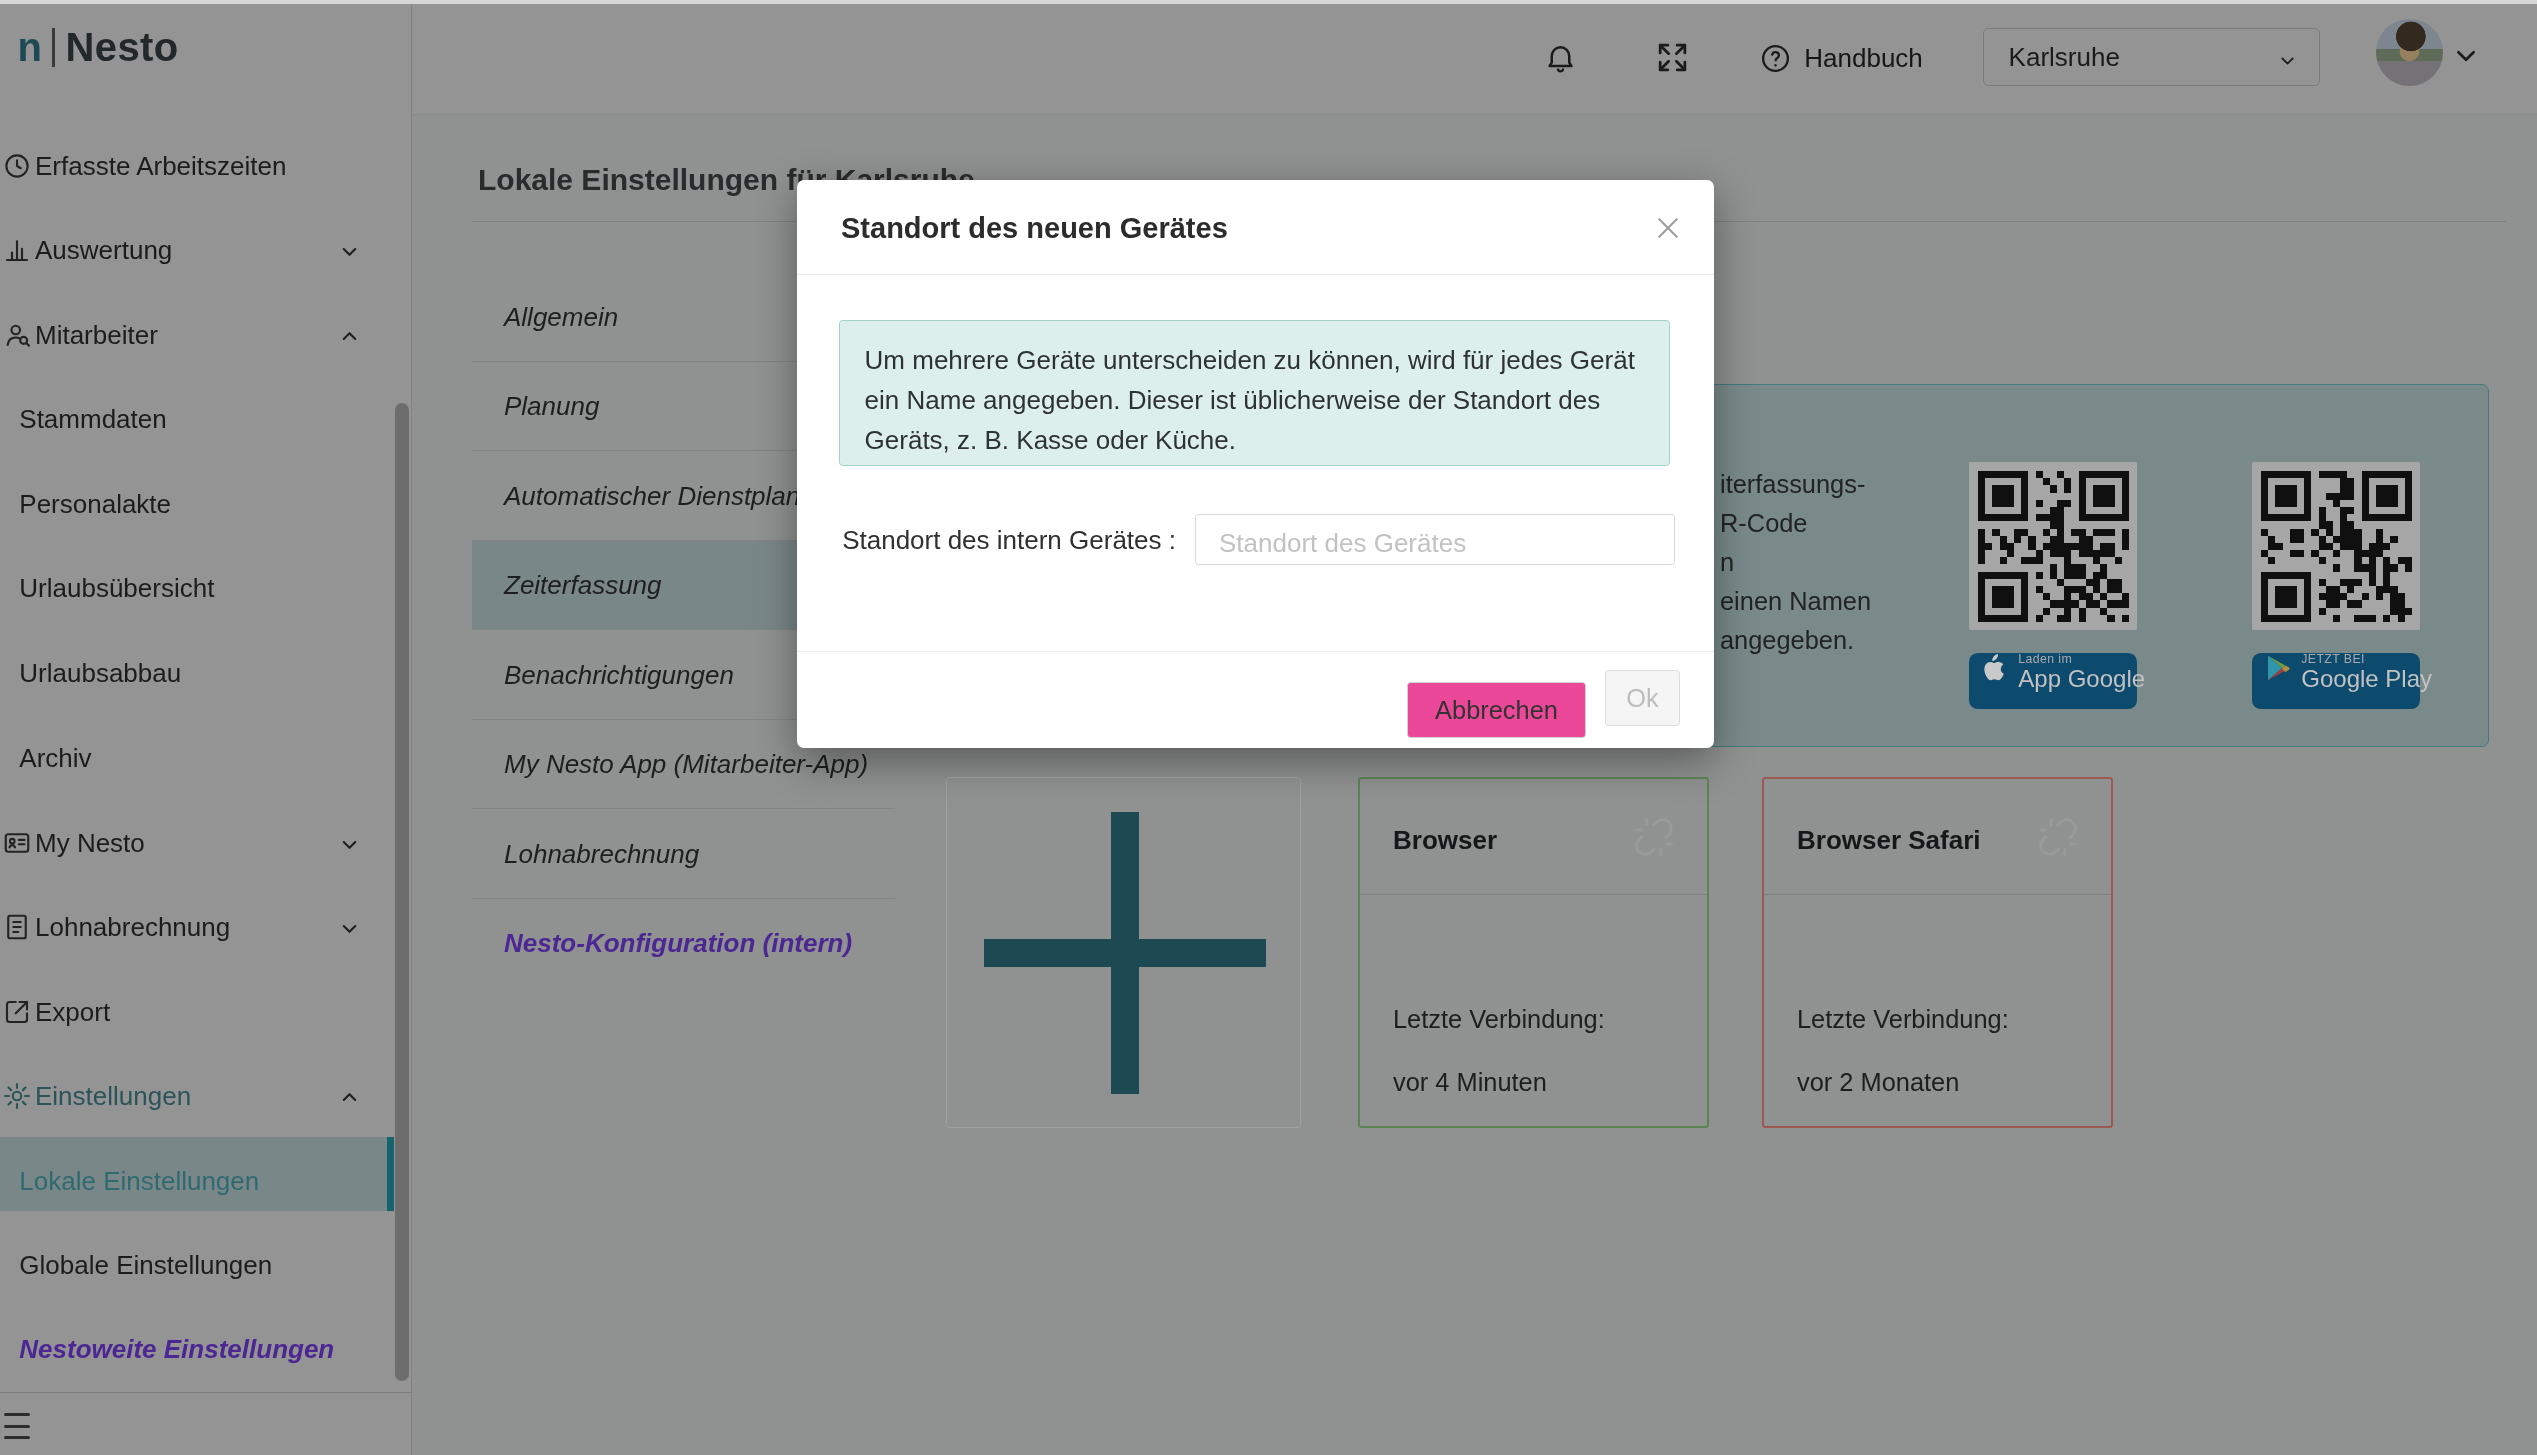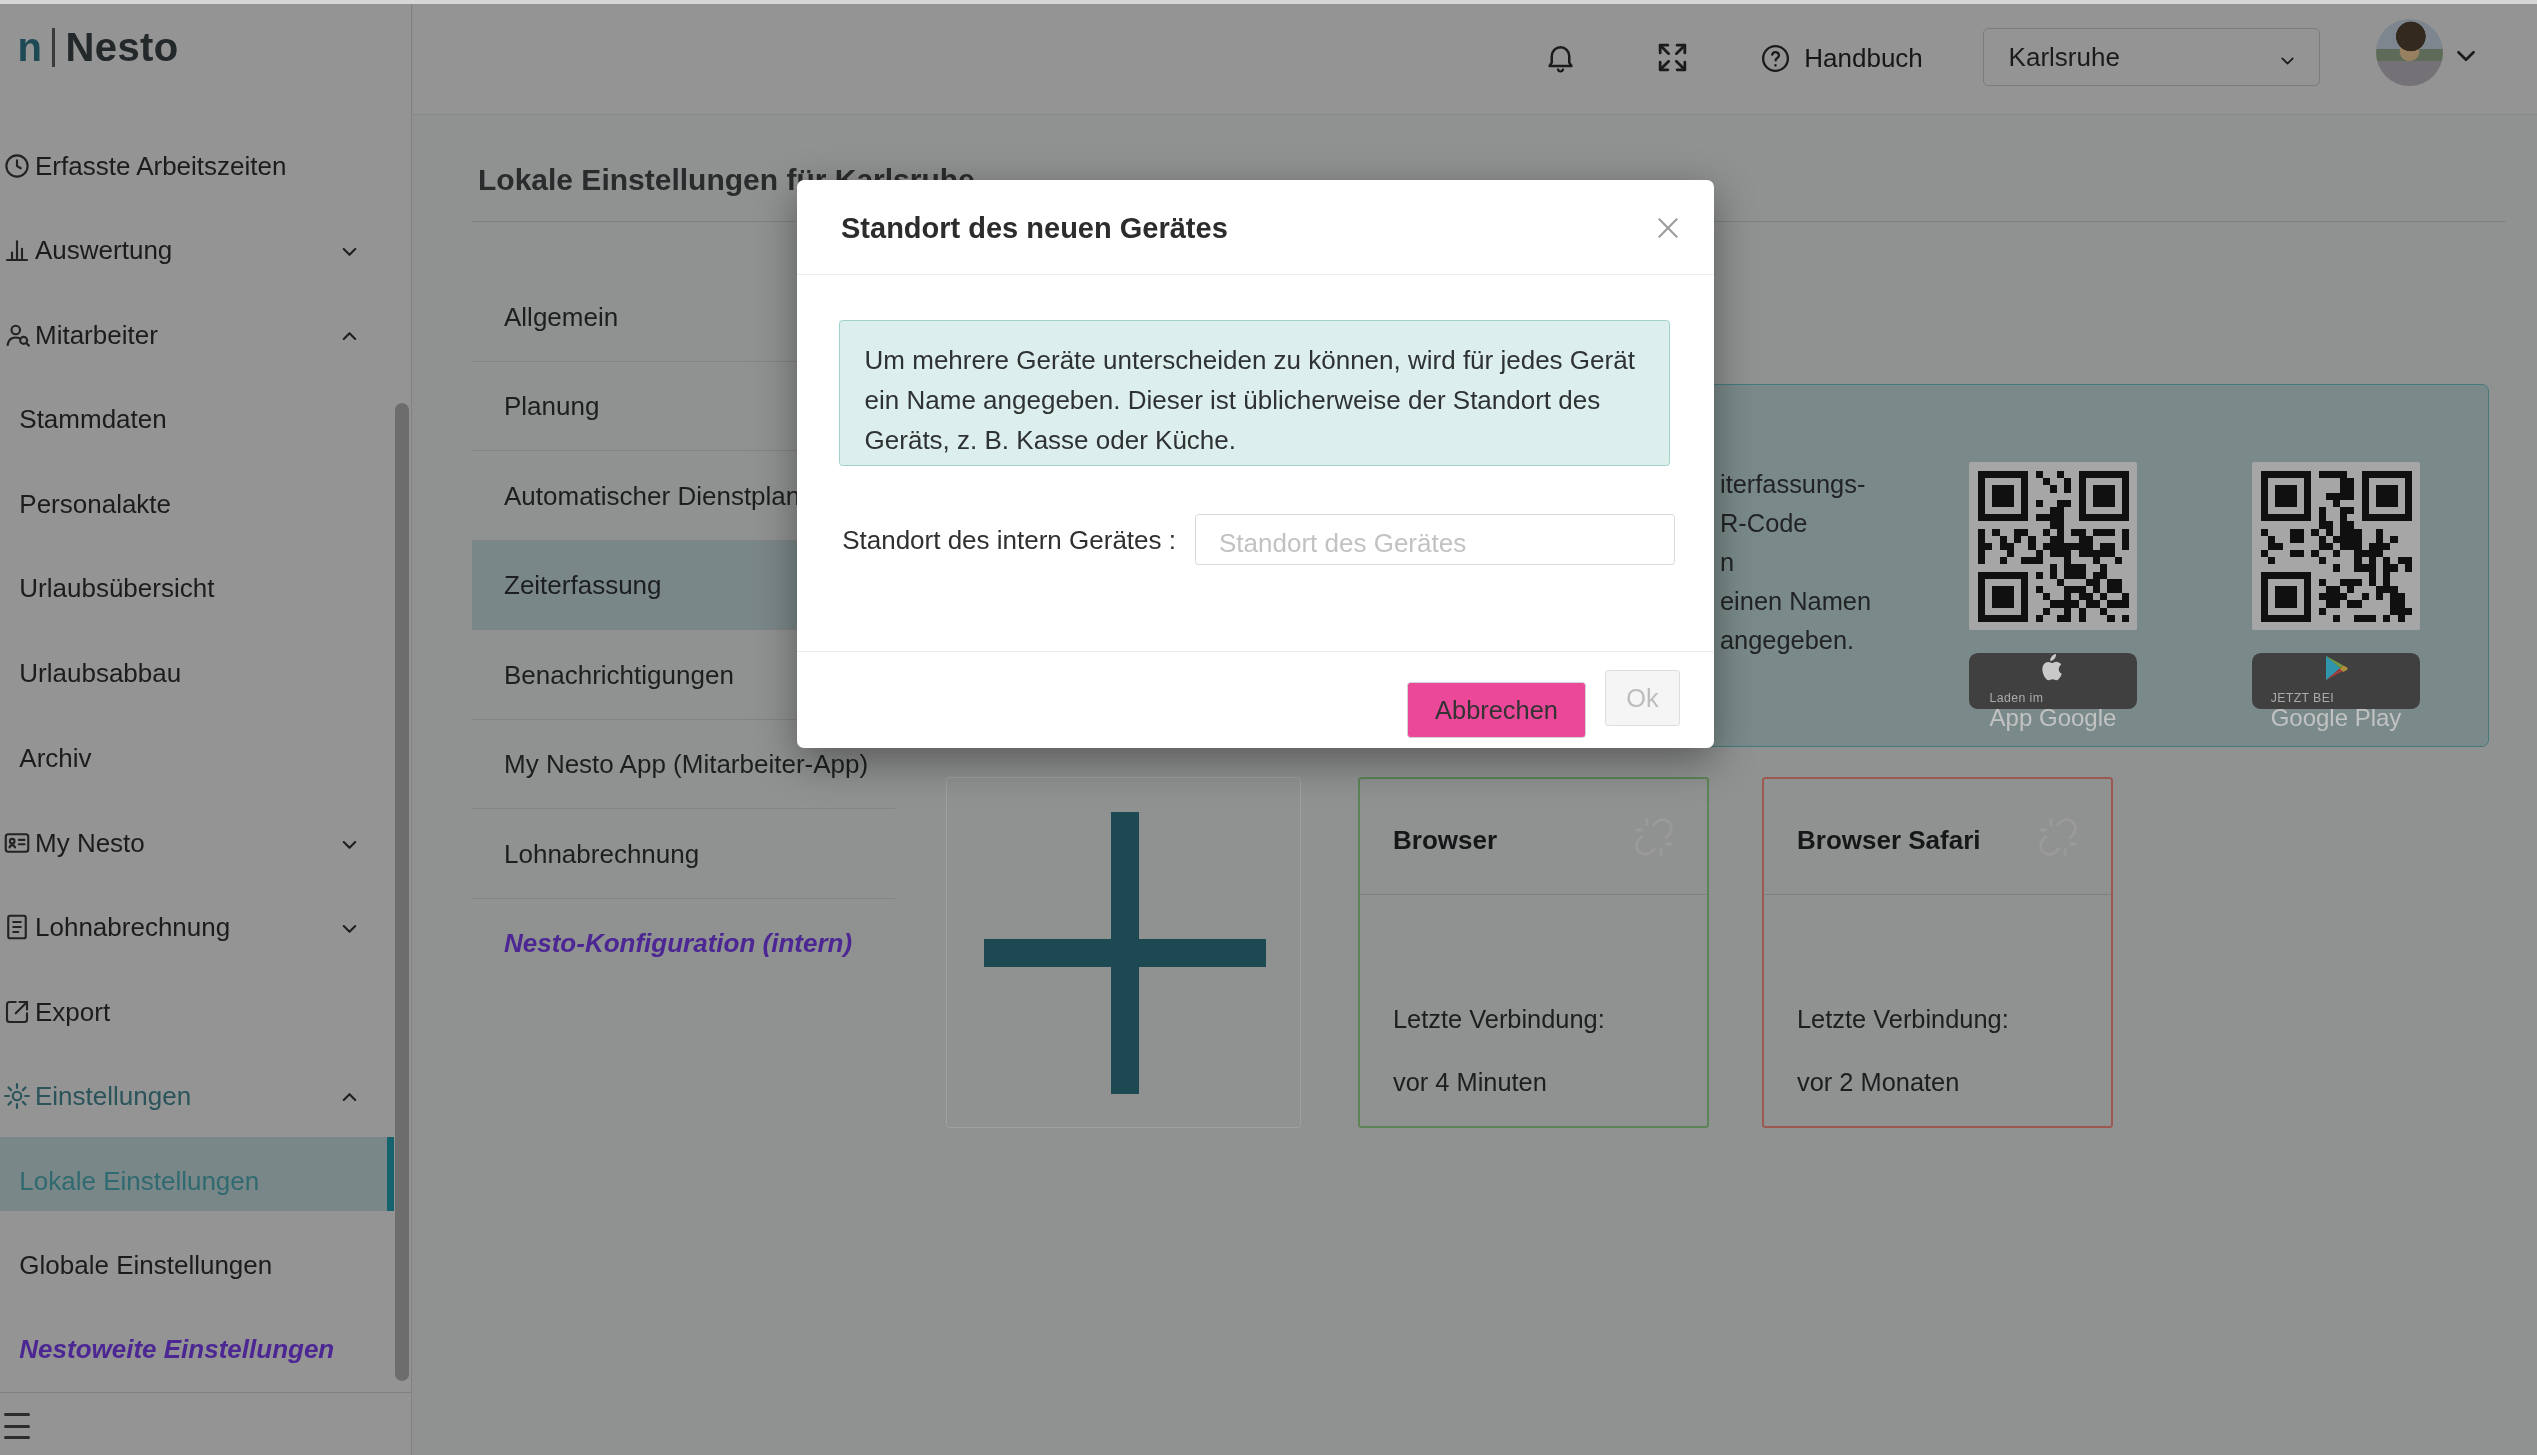--- a/index.html
+++ b/index.html
@@ -48,33 +48,33 @@
       radial-gradient(circle at 52% 26%, #33291f 0%, #33291f 24%, rgba(0,0,0,0) 25%),
       radial-gradient(circle at 50% 48%, #97805f 0%, #97805f 20%, rgba(0,0,0,0) 21%),
       linear-gradient(180deg,#7d858e 0%,#7d858e 45%,#5f6b59 45%,#5f6b59 62%,#747276 62%,#747276 100%);}
 
   
   .content{left:413px;top:115px;width:2125px;height:1341px;background:var(--content-bg,#909191);}
   .page-title{left:65px;top:48px;font-size:30px;font-weight:600;color:#2a2b2d;white-space:nowrap;}
   .title-divider{left:59px;top:106px;width:2034px;height:0.9px;background:#7f8080;}
   .tabs{left:59px;top:158px;width:423px;}
   .tab{position:absolute;left:0;width:423px;height:89px;display:flex;align-items:center;
-    padding-left:32px;font-size:26px;color:#1d1e1f;white-space:nowrap;border-bottom:0.9px solid #828383;}
+    padding-left:32px;font-size:26px;color:#1d1e1f;white-space:nowrap;border-bottom:0.9px solid #828383;font-style:italic;}
   .tab.last{border-bottom:none;}
   .tab.selected{background:var(--selected-bg,#7b8889);}
   .tab.purple{color:var(--accent-purple,#4c2794);font-weight:bold;font-style:italic;}
 
   
   .qr-panel{left:507px;top:269px;width:1569px;height:363px;background:var(--panel-bg,#7a8a8a);
     border:1.8px solid var(--panel-border,#457a7d);border-radius:7px;}
   .qr-fragments{left:1307px;top:350px;width:377px;font-size:25.4px;line-height:39px;color:#222324;}
   .qr-box{top:347px;width:168px;height:168px;background:#a6a6a6;border-radius:1.8px;padding:8.8px;}
   .qr-box svg{width:151px;height:151px;display:block;}
-  .store-badge{top:538px;width:168px;height:56px;background:#404040;border-radius:8.8px;
-    display:flex;align-items:center;padding:0 10.5px;gap:8.8px;flex-direction:column;}
+  .store-badge{top:538px;width:168px;height:56px;background:#0c4a6e;border-radius:8.8px;
+    display:flex;align-items:flex-start;padding:0 10.5px;gap:8.8px;}
   .store-badge .blogo{width:30px;height:30px;flex:0 0 auto;}
   .store-badge .btxt{display:flex;flex-direction:column;line-height:1.05;}
   .store-badge .btag{font-size:12.3px;color:#ababab;letter-spacing:0.4px;}
   .store-badge .bname{font-size:24px;color:#c2c2c2;font-weight:500;white-space:nowrap;}
 
   
   .card{top:662px;height:351px;border-radius:3.5px;}
   .plus-card{left:533px;width:355px;border:1.8px solid #9fa0a0;cursor:pointer;}
   .plus-v{position:absolute;left:164px;top:34px;width:28px;height:282px;background:var(--plus-teal,#1d4a52);}
   .plus-h{position:absolute;left:37px;top:161px;width:282px;height:28px;background:var(--plus-teal,#1d4a52);}

